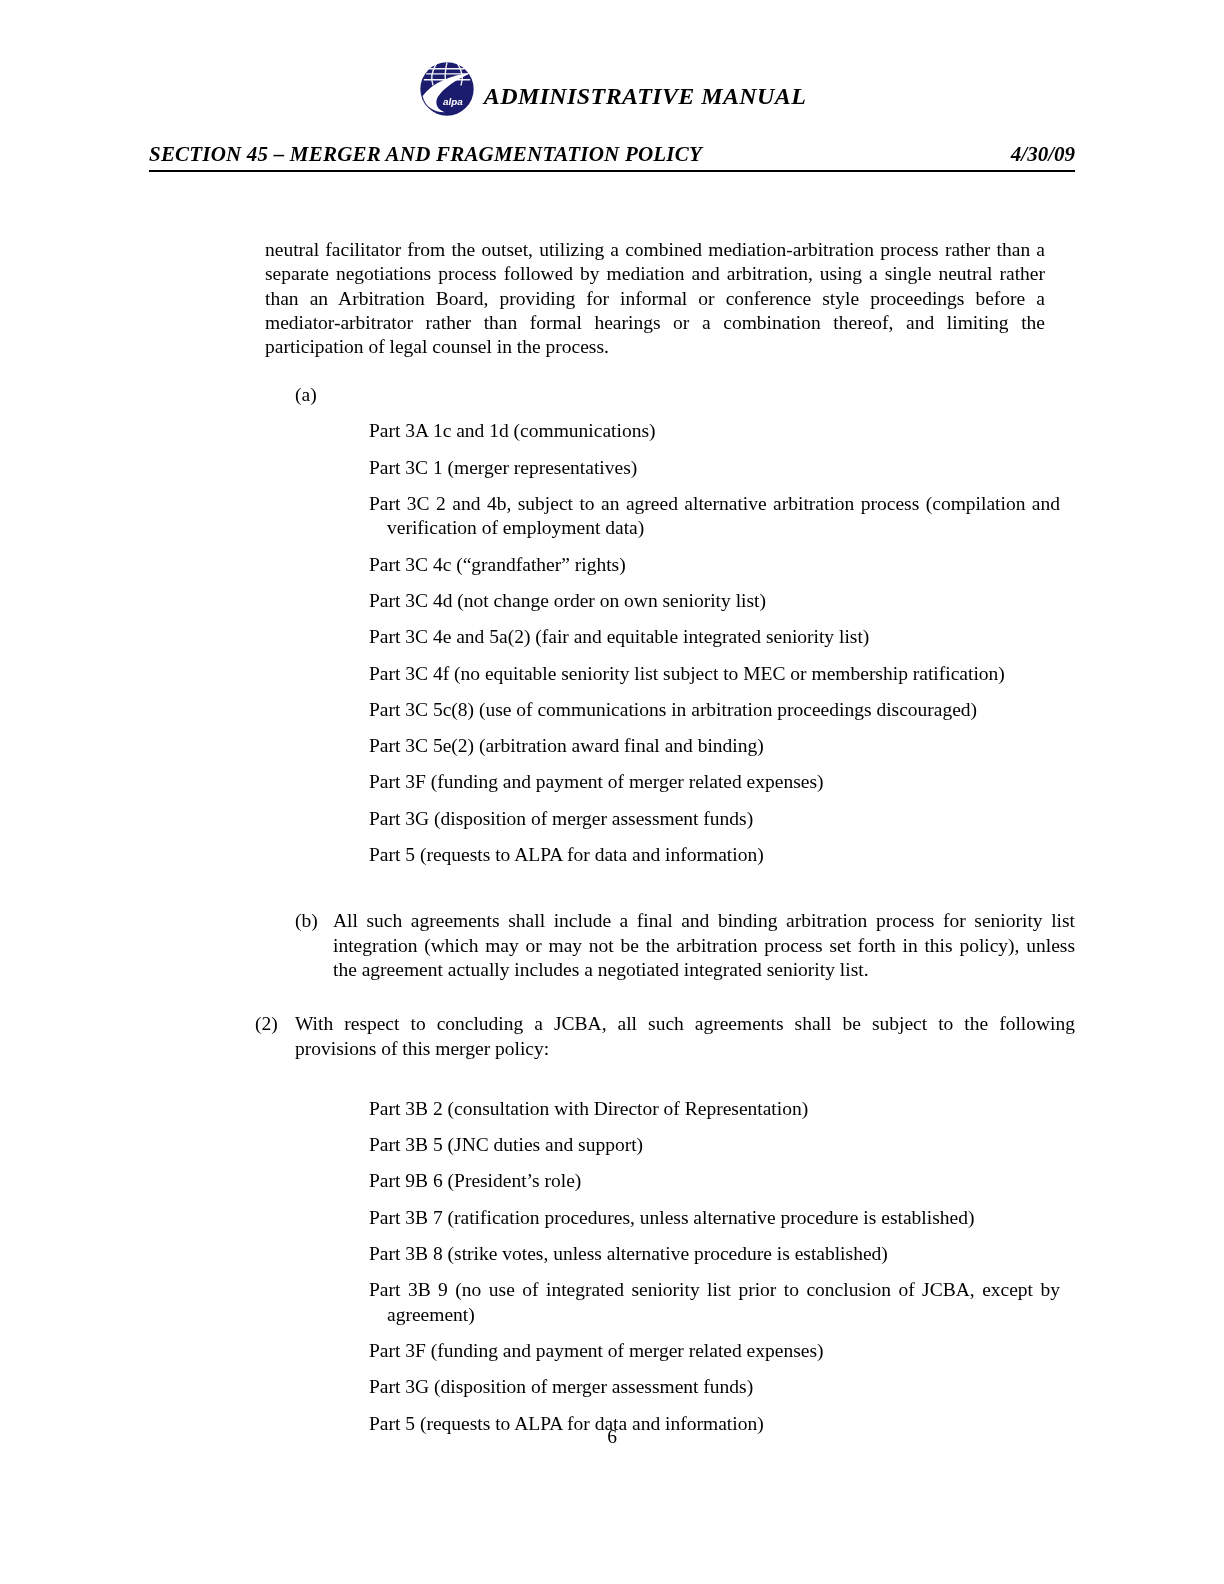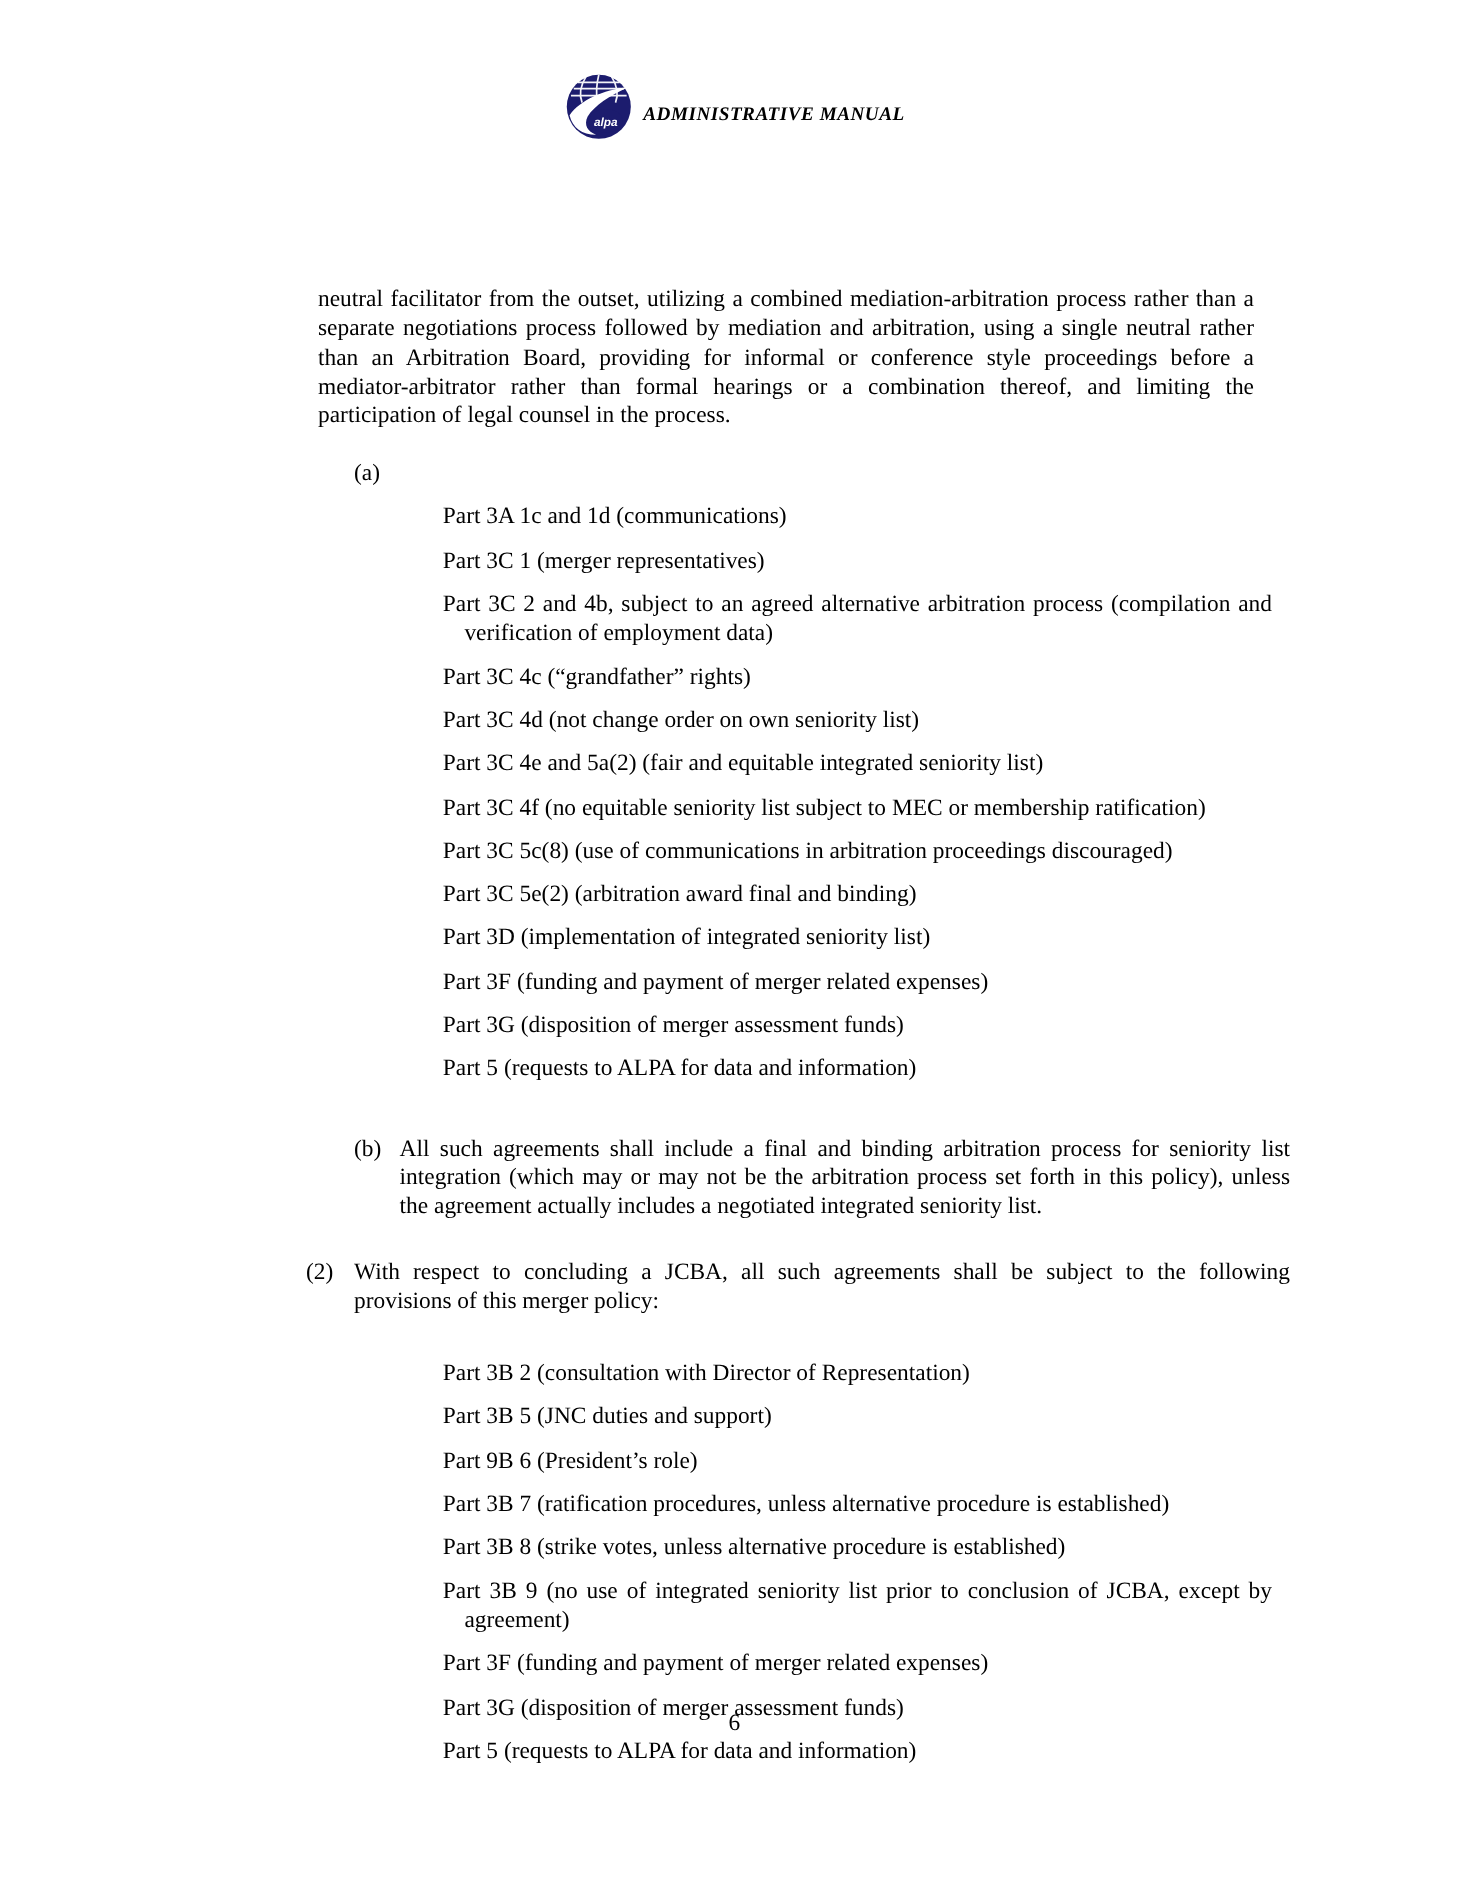--- a/index.html
+++ b/index.html
@@ -39,21 +39,21 @@
 
   .alpa-logo {
     width: 58px;
     height: 58px;
     flex: 0 0 auto;
     position: relative;
     display: block;
   }
 
   .manual-title {
-    font-size: 16px;
+    font-size: 24px;
     font-weight: bold;
     font-style: italic;
     letter-spacing: 0.4px;
     white-space: nowrap;
     line-height: 1;
     padding-top: 14px;
   }
 
   .section-header {
     position: absolute;
@@ -193,20 +193,24 @@
 
         <path d="M8 62 C 24 40, 56 26, 92 22 C 66 34, 44 48, 34 64 C 28 76, 34 86, 46 90 C 26 90, 12 80, 8 62 Z" fill="#ffffff"></path>
 
         <ellipse cx="60" cy="70" rx="24" ry="17" fill="#1c1c6e"></ellipse>
         <text x="60" y="77" font-family="Liberation Sans, sans-serif" font-size="17" font-style="italic" font-weight="bold" fill="#ffffff" text-anchor="middle">alpa</text>
       </svg>
     </span>
     <span class="manual-title">ADMINISTRATIVE MANUAL</span>
   </div>
 
+  <div class="section-header">
+    <span class="sec-title">SECTION 45 – MERGER AND FRAGMENTATION POLICY</span>
+    <span class="sec-date">4/30/09</span>
+  </div>
 
   <div class="body-area">
 
     <p class="para lead-para">neutral facilitator from the outset, utilizing a combined mediation-arbitration process rather than a separate negotiations process followed by mediation and arbitration, using a single neutral rather than an Arbitration Board, providing for informal or conference style proceedings before a mediator-arbitrator rather than formal hearings or a combination thereof, and limiting the participation of legal counsel in the process.</p>
 
     <div class="gap-md"></div>
 
     <div class="para item-letter">
       <span class="marker">(a)</span>
     </div>
@@ -216,21 +220,20 @@
     <div class="part-list">
       <p class="part-line single">Part 3A 1c and 1d (communications)</p>
       <p class="part-line single">Part 3C 1 (merger representatives)</p>
       <p class="part-line">Part 3C 2 and 4b, subject to an agreed alternative arbitration process (compilation and verification of employment data)</p>
       <p class="part-line single">Part 3C 4c (“grandfather” rights)</p>
       <p class="part-line single">Part 3C 4d (not change order on own seniority list)</p>
       <p class="part-line single">Part 3C 4e and 5a(2) (fair and equitable integrated seniority list)</p>
       <p class="part-line">Part 3C 4f (no equitable seniority list subject to MEC or membership ratification)</p>
       <p class="part-line single">Part 3C 5c(8) (use of communications in arbitration proceedings discouraged)</p>
       <p class="part-line single">Part 3C 5e(2) (arbitration award final and binding)</p>
-      <p class="part-line single">Part 3D (implementation of integrated seniority list)</p>
       <p class="part-line single">Part 3F (funding and payment of merger related expenses)</p>
       <p class="part-line single">Part 3G (disposition of merger assessment funds)</p>
       <p class="part-line single">Part 5 (requests to ALPA for data and information)</p>
     </div>
 
     <div class="gap-lg"></div>
 
     <div class="para item-letter">
       <span class="marker">(b)</span>
       <span>All such agreements shall include a final and binding arbitration process for seniority list integration (which may or may not be the arbitration process set forth in this policy), unless the agreement actually includes a negotiated integrated seniority list.</span>

